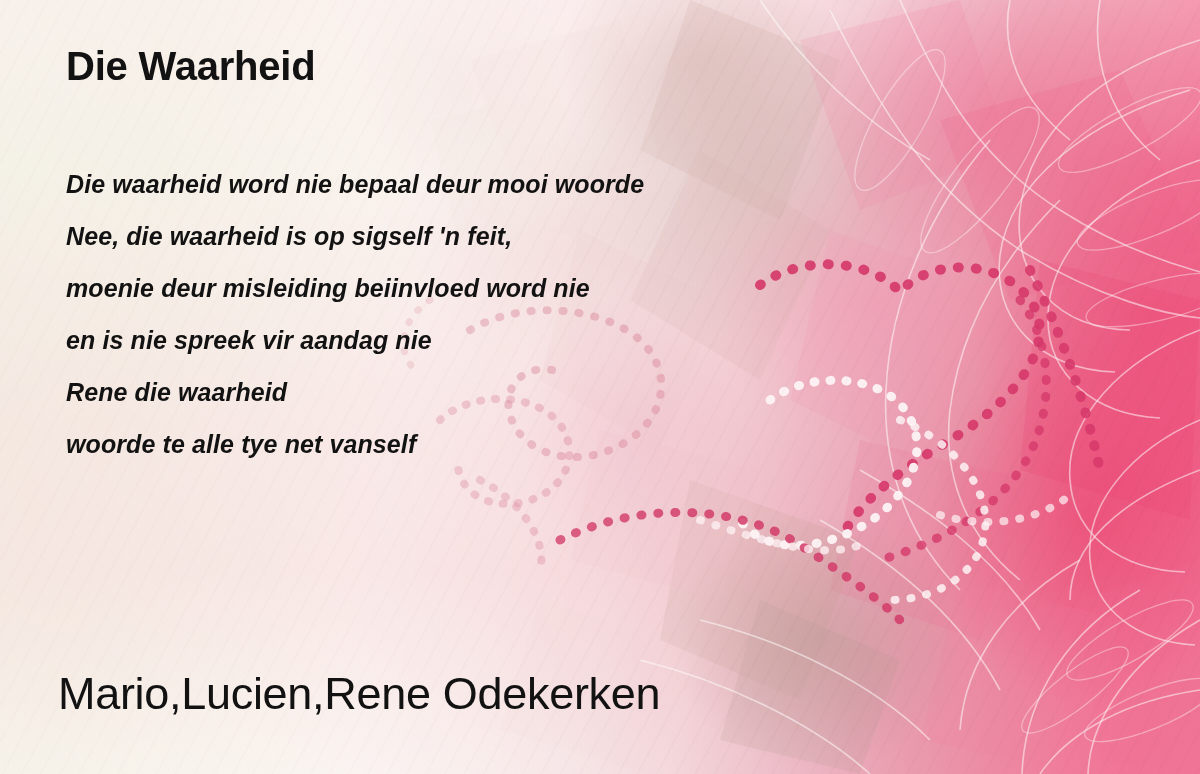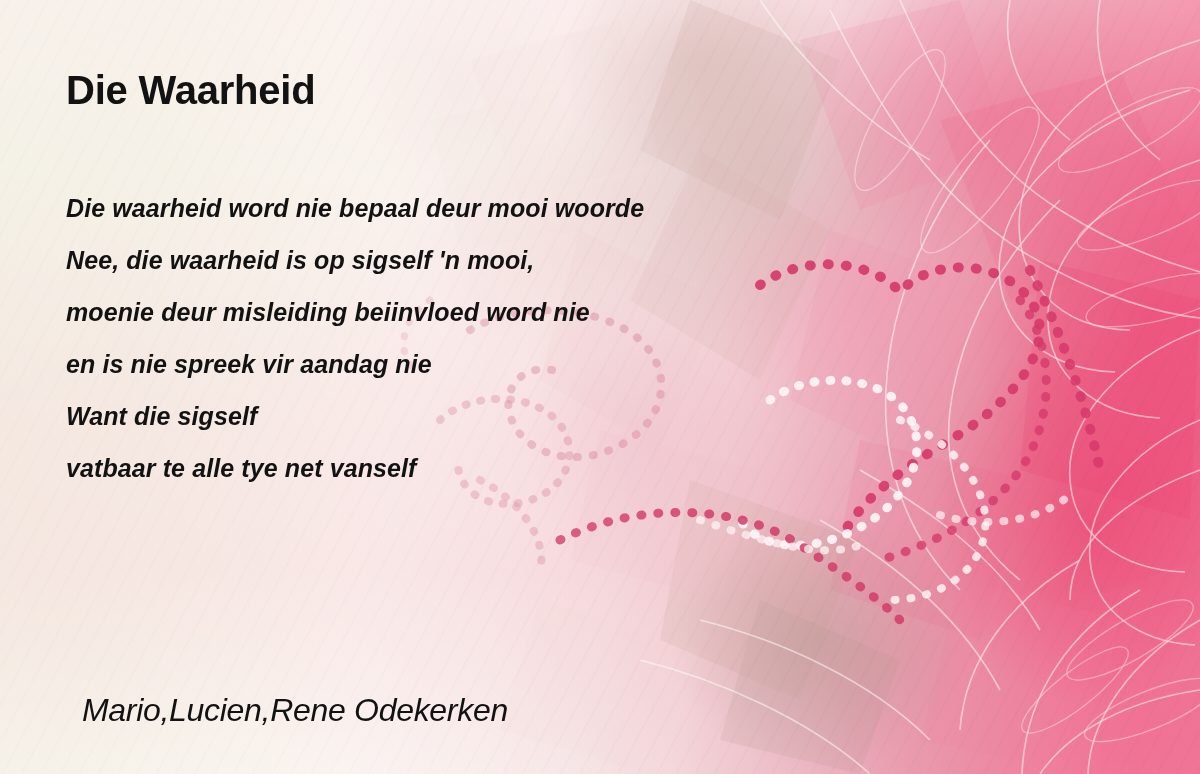--- a/index.html
+++ b/index.html
@@ -123,21 +123,20 @@
       rgba(255,255,255,0.22) 30%,
       rgba(255,255,255,0.06) 48%,
       rgba(255,255,255,0.00) 60%);
   }
 
   
   .content {
     position: absolute;
     inset: 0;
     z-index: 5;
-    margin-top: 24px;
   }
 
   .poem-title {
     position: absolute;
     left: 66px;
     top: 44px;
     margin: 0;
     font-size: 40px;
     font-weight: bold;
     color: #121212;
@@ -159,25 +158,24 @@
     font-size: 25px;
     font-weight: bold;
     color: #121212;
     line-height: 52px;
     white-space: nowrap;
     letter-spacing: 0.1px;
   }
 
   .poem-author {
     position: absolute;
-    left: 82px;
+    left: 58px;
     top: 668px;
     margin: 0;
-    font-size: 32px;
-    font-style: italic;
+    font-size: 45px;
     font-weight: normal;
     color: #121212;
     white-space: nowrap;
     letter-spacing: -0.3px;
   }
 </style>
 </head>
 <body>
 
 <div class="poem-card">
@@ -270,23 +268,23 @@
   <div class="bg-layer bg-texture"></div>
   <div class="bg-layer bg-leftveil"></div>
   <div class="bg-lowband"></div>
 
   <div class="content">
 
     <h1 class="poem-title">Die Waarheid</h1>
 
     <div class="poem-body">
       <div class="poem-line">Die waarheid word nie bepaal deur mooi woorde</div>
-      <div class="poem-line">Nee, die waarheid is op sigself 'n mooi,</div>
+      <div class="poem-line">Nee, die waarheid is op sigself 'n feit,</div>
       <div class="poem-line">moenie deur misleiding beiinvloed word nie</div>
       <div class="poem-line">en is nie spreek vir aandag nie</div>
-      <div class="poem-line">Want die sigself</div>
-      <div class="poem-line">vatbaar te alle tye net vanself</div>
+      <div class="poem-line">Rene die waarheid</div>
+      <div class="poem-line">woorde te alle tye net vanself</div>
     </div>
 
     <div class="poem-author">Mario,Lucien,Rene Odekerken</div>
 
   </div>
 </div>
 
 </body></html>

